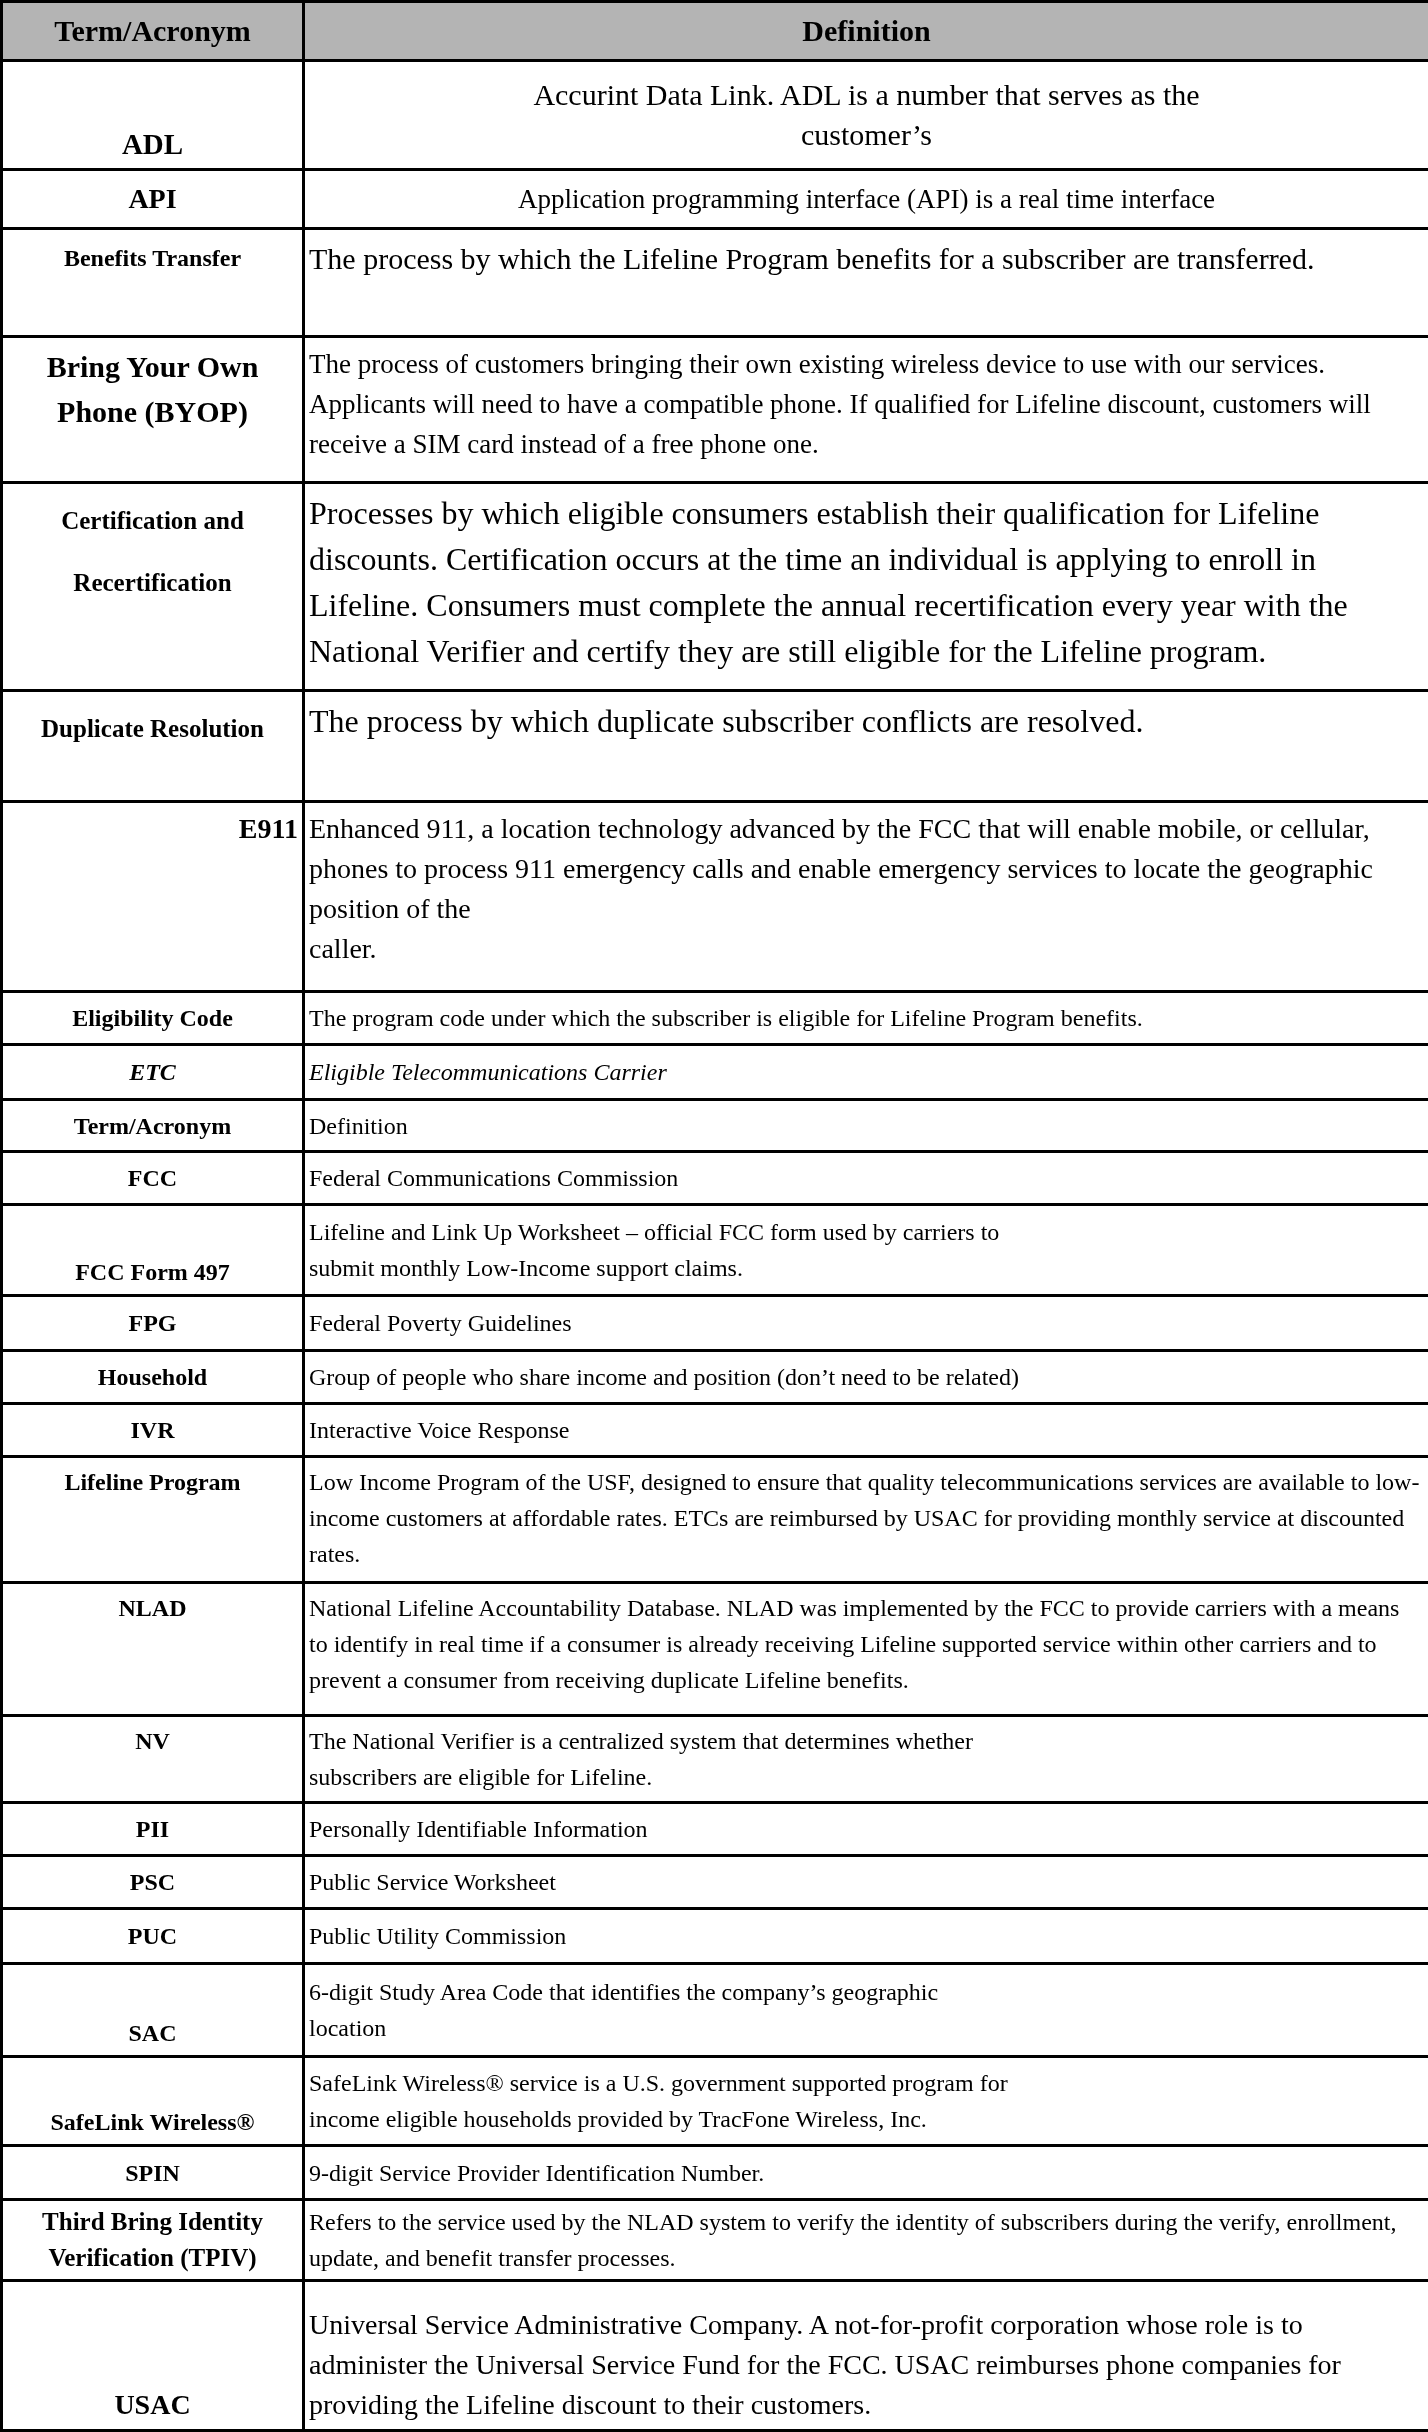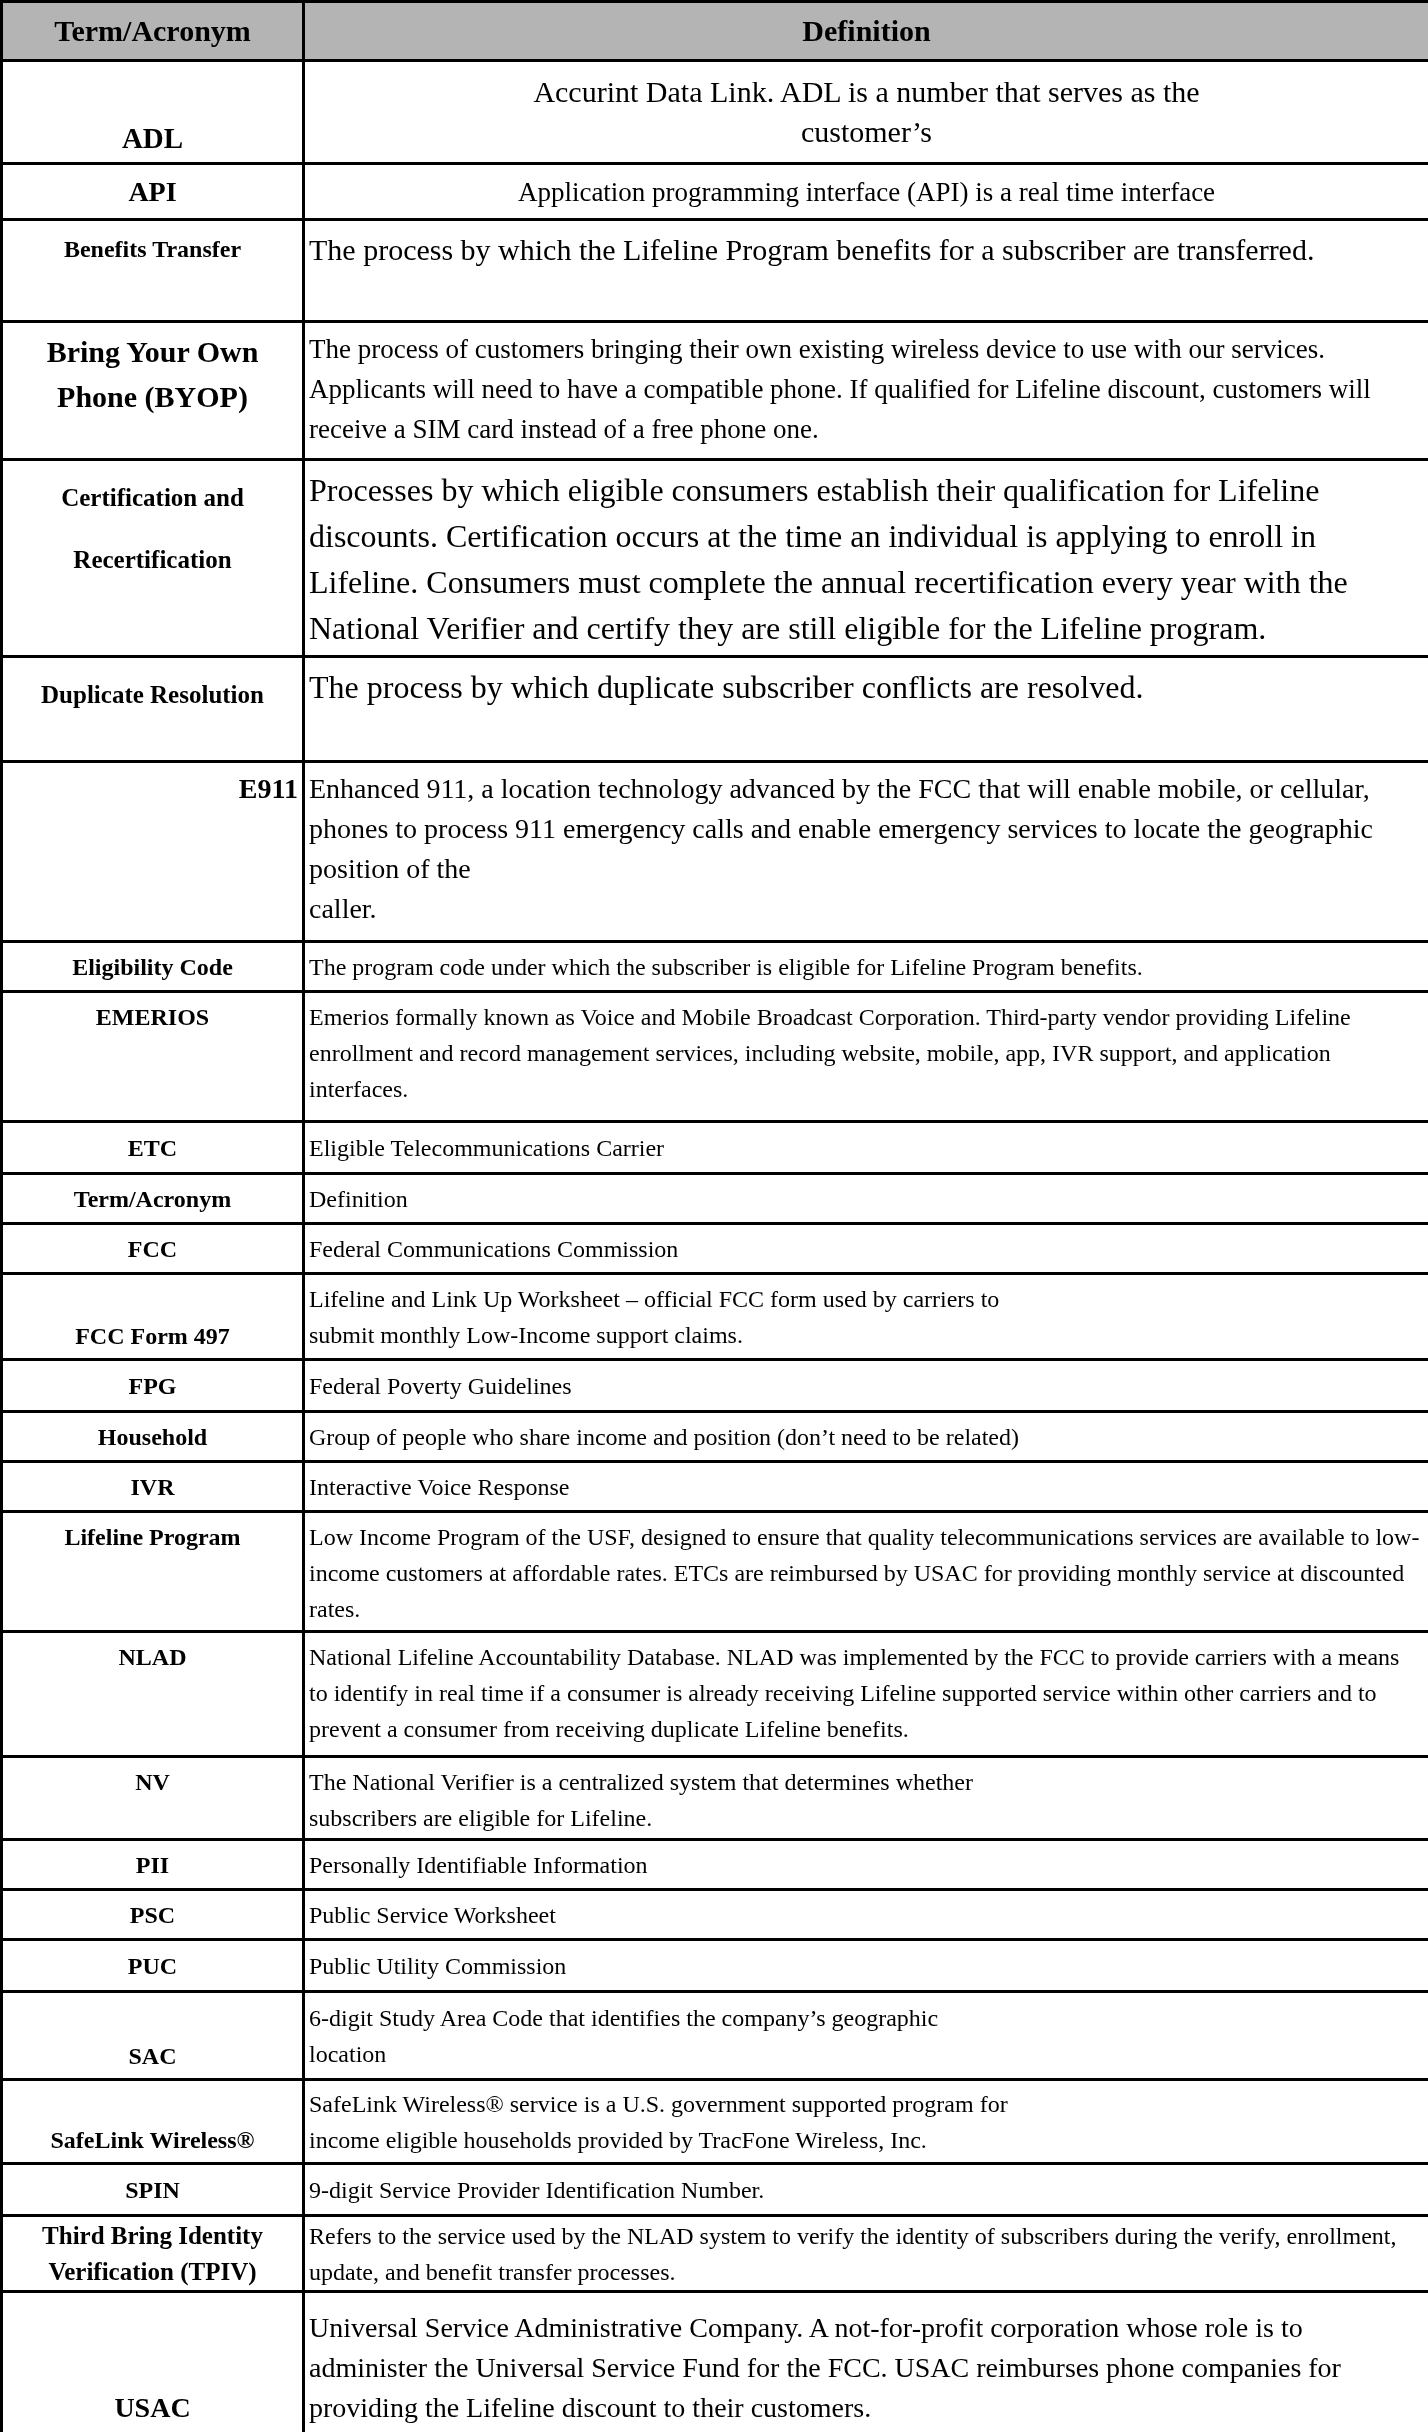--- a/index.html
+++ b/index.html
@@ -77,26 +77,22 @@
       <td class="term pad-top" style="font-size:28px;line-height:40px;text-align:right;">E911</td>
       <td class="def pre pad-top" style="font-size:28px;line-height:40px;">Enhanced 911, a location technology advanced by the FCC that will enable mobile, or cellular, phones to process 911 emergency calls and enable emergency services to locate the geographic position of the
 caller.</td>
     </tr>
 
     <tr class="s-sm" style="height:50px;">
       <td class="term middle">Eligibility Code</td>
       <td class="def middle">The program code under which the subscriber is eligible for Lifeline Program benefits.</td>
     </tr>
 
-    <tr class="s-sm" style="height:130px;">
-      <td class="term pad-top">EMERIOS</td>
-      <td class="def pad-top">Emerios formally known as Voice and Mobile Broadcast Corporation. Third-party vendor providing Lifeline enrollment and record management services, including website, mobile, app, IVR support, and application interfaces.</td>
-    </tr>
 
-    <tr class="s-sm" style="height:52px;">
+    <tr class="s-sm" style="height:52px;font-style:italic;">
       <td class="term middle">ETC</td>
       <td class="def middle">Eligible Telecommunications Carrier</td>
     </tr>
 
     <tr class="s-sm" style="height:50px;">
       <td class="term middle">Term/Acronym</td>
       <td class="def middle">Definition</td>
     </tr>
 
     <tr class="s-sm" style="height:50px;">

